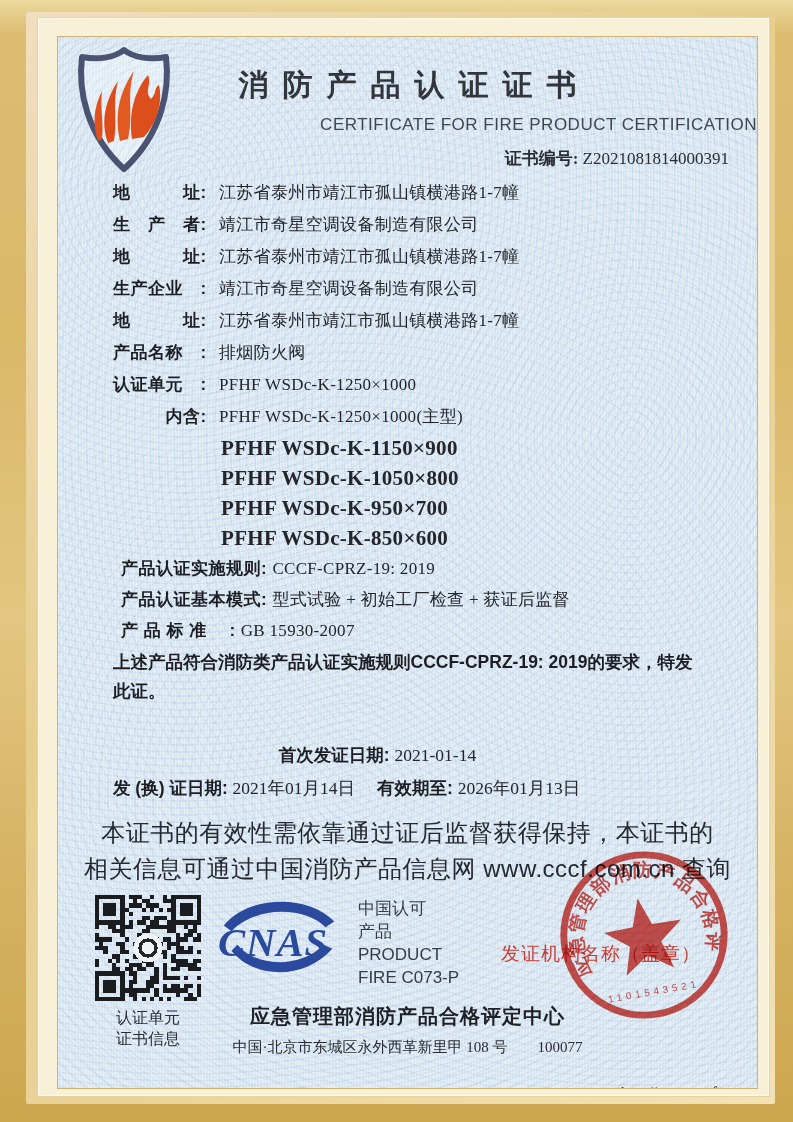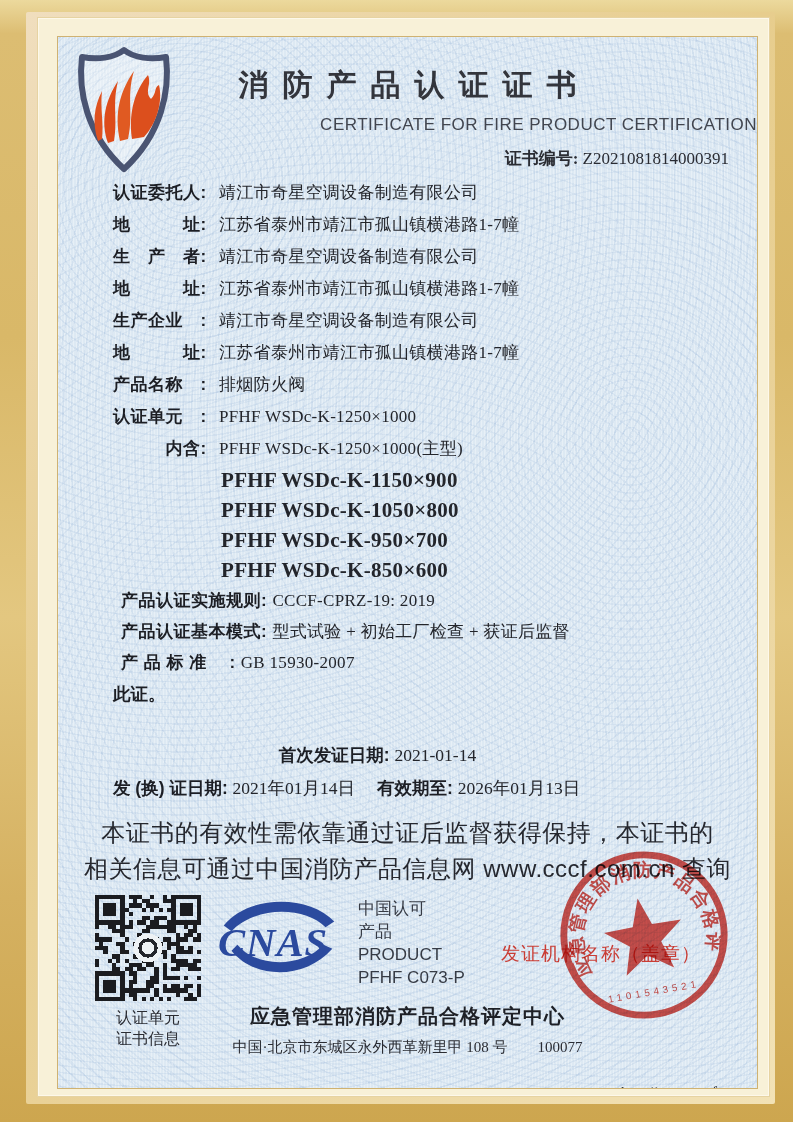--- a/index.html
+++ b/index.html
@@ -106,40 +106,40 @@
       </svg>
 
       <div class="title">消防产品认证证书</div>
       <div class="subtitle">CERTIFICATE FOR FIRE PRODUCT CERTIFICATION</div>
 
       <div class="certno">
         <span class="lbl">证书编号: </span><span>Z2021081814000391</span>
       </div>
 
       <div class="fields">
-        <div class="f-row"><span class="f-label">认证委托人: </span><span class="f-value">靖江市奇星空调设备制造有限公司</span></div>
         <div class="f-row"><span class="f-label">地　　　址: </span><span class="f-value">江苏省泰州市靖江市孤山镇横港路1-7幢</span></div>
         <div class="f-row"><span class="f-label">生　产　者: </span><span class="f-value">靖江市奇星空调设备制造有限公司</span></div>
         <div class="f-row"><span class="f-label">地　　　址: </span><span class="f-value">江苏省泰州市靖江市孤山镇横港路1-7幢</span></div>
         <div class="f-row"><span class="f-label">生产企业　: </span><span class="f-value">靖江市奇星空调设备制造有限公司</span></div>
         <div class="f-row"><span class="f-label">地　　　址: </span><span class="f-value">江苏省泰州市靖江市孤山镇横港路1-7幢</span></div>
         <div class="f-row"><span class="f-label">产品名称　: </span><span class="f-value">排烟防火阀</span></div>
         <div class="f-row"><span class="f-label">认证单元　: </span><span class="f-value">PFHF WSDc-K-1250×1000</span></div>
         <div class="f-row"><span class="f-label">　　　内含: </span><span class="f-value">PFHF WSDc-K-1250×1000(主型)</span></div>
 
         <div class="m-row"><span class="f-value">PFHF WSDc-K-1150×900</span></div>
         <div class="m-row"><span class="f-value">PFHF WSDc-K-1050×800</span></div>
         <div class="m-row"><span class="f-value">PFHF WSDc-K-950×700</span></div>
         <div class="m-row"><span class="f-value">PFHF WSDc-K-850×600</span></div>
 
         <div class="r-row"><span class="f-label">产品认证实施规则: </span><span class="f-value">CCCF-CPRZ-19: 2019</span></div>
         <div class="r-row"><span class="f-label">产品认证基本模式: </span><span class="f-value">型式试验 + 初始工厂检查 + 获证后监督</span></div>
         <div class="r-row"><span class="f-label">产 品 标 准　 : </span><span class="f-value">GB 15930-2007</span></div>
 
         <div class="statement">
+          <div>上述产品符合消防类产品认证实施规则CCCF-CPRZ-19: 2019的要求，特发</div>
           <div>此证。</div>
         </div>
       </div>
 
       <div class="date-first">
         <span class="b">首次发证日期: </span><span class="v">2021-01-14</span>
       </div>
 
       <div class="date-issue">
         <span class="b">发 (换) 证日期: </span><span class="v">2021年01月14日</span><span class="gap"></span><span class="b">有效期至: </span><span class="v">2026年01月13日</span>
@@ -476,21 +476,21 @@
       <svg class="cnas-logo" viewBox="0 0 130 100" aria-hidden="true">
         <path d="M8,36 C34,4 96,4 122,32 L113,38 C92,16 40,16 16,42 Z" fill="#2b4a9e"></path>
         <path d="M16,62 C40,92 92,92 120,60 L111,56 C88,80 42,80 22,56 Z" fill="#2b4a9e"></path>
         <text x="2" y="68" font-size="42" font-style="italic" font-weight="bold" letter-spacing="1" fill="#2b4a9e" font-family="Liberation Serif, serif">CNAS</text>
       </svg>
 
       <div class="accr">
         <div>中国认可</div>
         <div>产品</div>
         <div>PRODUCT</div>
-        <div>PFHF C073-P</div>
+        <div>FIRE C073-P</div>
       </div>
 
       <div class="stamp-label">发证机构名称（盖章）</div>
 
       <svg class="stamp" viewBox="0 0 180 180" aria-hidden="true">
         <g transform="rotate(-10 90 90)">
           <circle cx="90" cy="90" r="82" fill="none" stroke="#d6433c" stroke-width="7"></circle>
           <polygon points="90,52 100,80.3 129.9,81 106.2,99.3 114.7,128 90,111 65.3,128 73.8,99.3 50.1,81 80,80.3" fill="#d6433c"></polygon>
           <path id="ring-path" d="M33,123 A64,64 0 1 1 147,123" fill="none"></path>
           <text font-size="19" font-weight="bold" fill="#d6433c" letter-spacing="2" font-family="Liberation Serif, serif">

